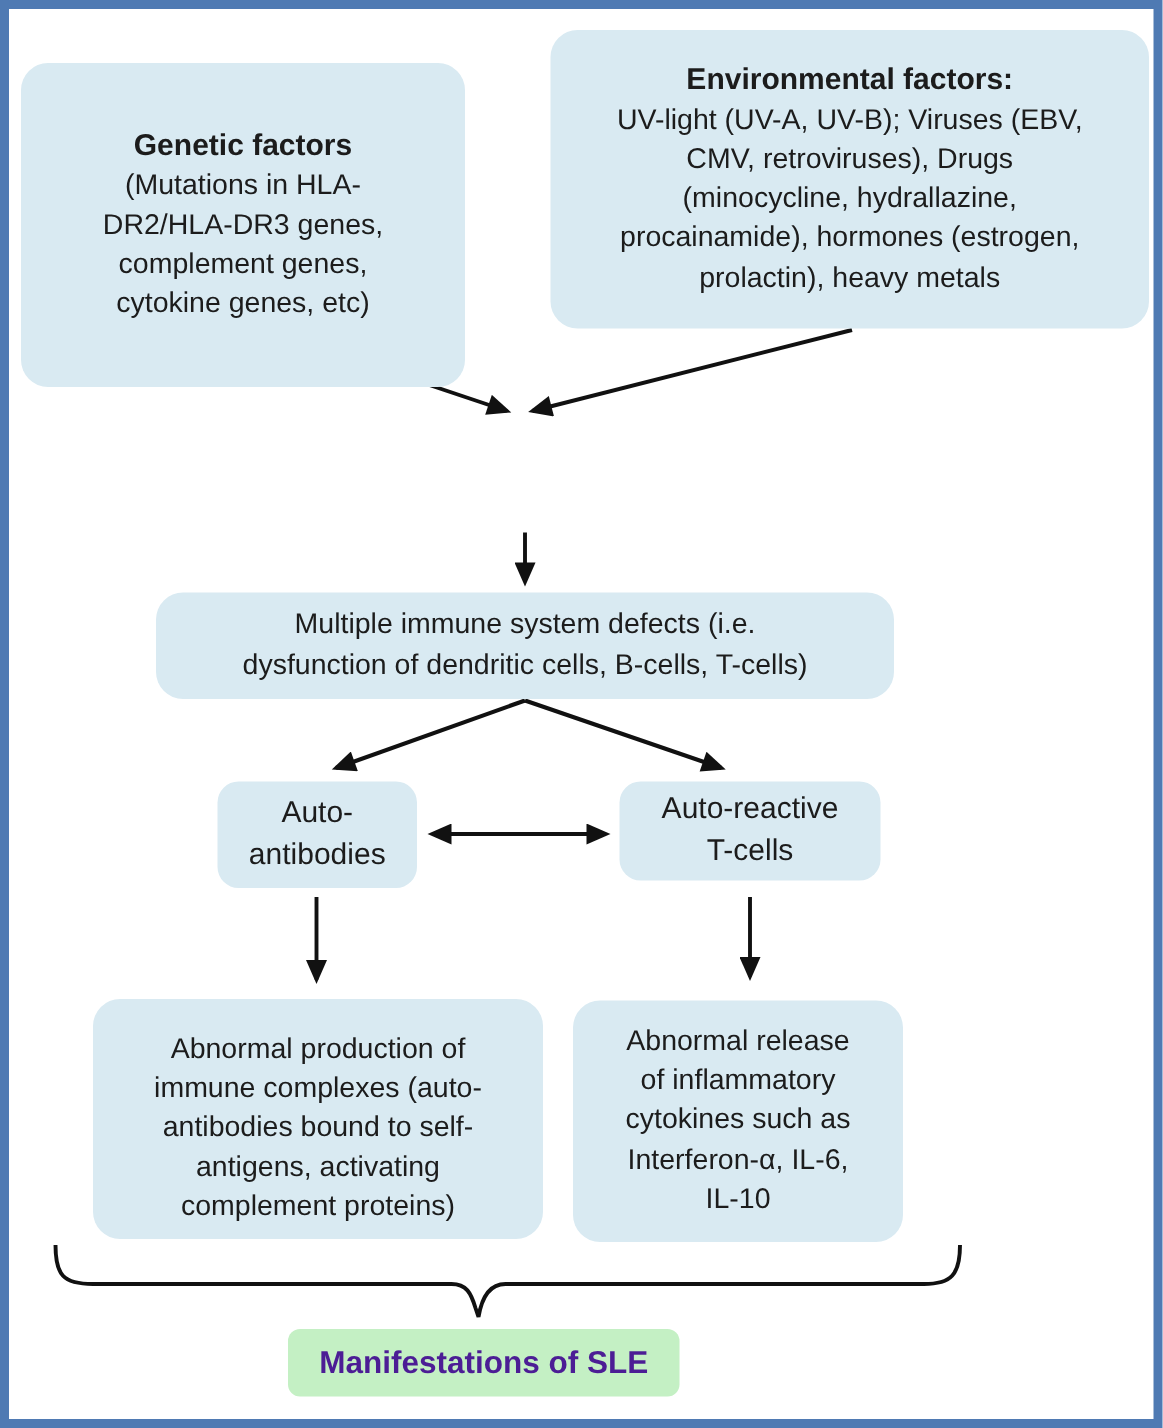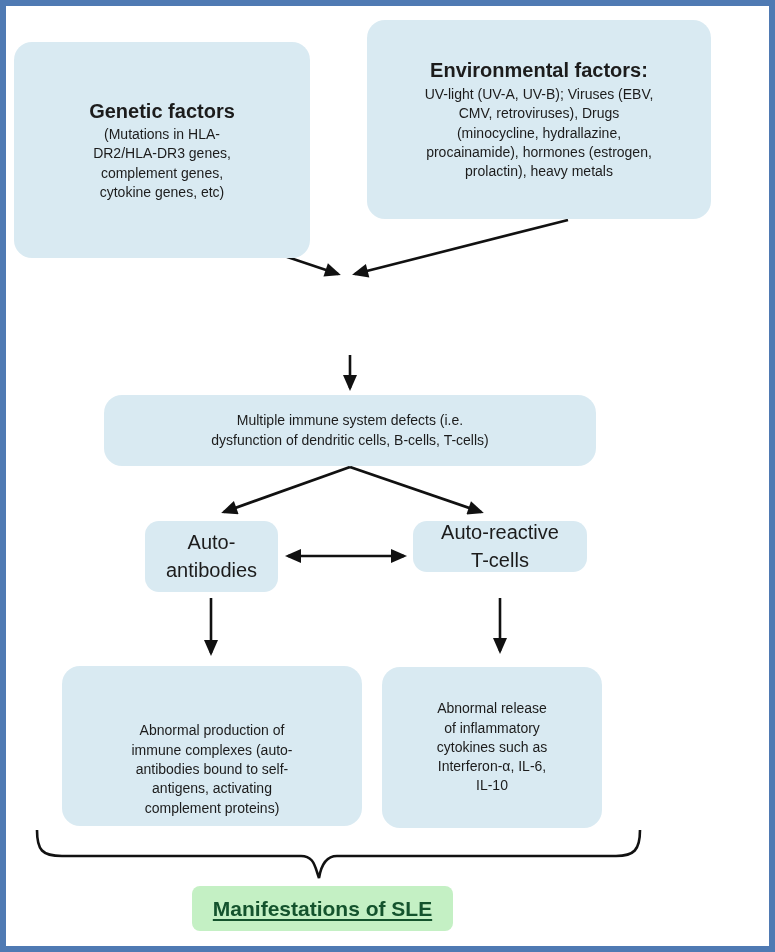--- a/index.html
+++ b/index.html
@@ -45,38 +45,37 @@
     align-items: center;
     text-align: center;
     padding: 8px 10px;
   }
   .node .title {
     font-weight: bold;
     font-size: 20px;
     line-height: 1.38;
   }
   .node .lines {
-    font-size: 14px;
+    font-size: 19px;
     line-height: 1.38;
     white-space: pre-line;
   }
   .node-small { border-radius: 14px; }
   .node-small .lines { font-size: 20px; }
   .node-green {
     background: var(--green-fill);
     border-radius: 8px;
     padding: 4px 10px;
   }
   .node-green .label {
     font-weight: bold;
     font-size: 21px;
-    text-decoration: underline;
     text-decoration-thickness: 2px;
     text-underline-offset: 3px;
-    color: #14532d;
+    color: #4c1d95;
   }
 </style>
 </head>
 <body>
 
 <div class="canvas">
   <div class="layer">
 
     <svg class="arrows" viewBox="0 0 775 952" xmlns="http://www.w3.org/2000/svg">
       <defs>
@@ -99,41 +98,41 @@
     </svg>
 
     <div class="node" style="left:14px; top:42px; width:296px; height:216px;">
       <div class="title">Genetic factors</div>
       <div class="lines">(Mutations in HLA-
 DR2/HLA-DR3 genes,
 complement genes,
 cytokine genes, etc)</div>
     </div>
 
-    <div class="node" style="left:367px; top:20px; width:344px; height:199px;">
+    <div class="node" style="left:367px; top:20px; width:399px; height:199px;">
       <div class="title">Environmental factors:</div>
       <div class="lines">UV-light (UV-A, UV-B); Viruses (EBV,
 CMV, retroviruses), Drugs
 (minocycline, hydrallazine,
 procainamide), hormones (estrogen,
 prolactin), heavy metals</div>
     </div>
 
 
     <div class="node" style="left:104px; top:395px; width:492px; height:71px;">
       <div class="lines">Multiple immune system defects (i.e.
 dysfunction of dendritic cells, B-cells, T-cells)</div>
     </div>
 
     <div class="node node-small" style="left:145px; top:521px; width:133px; height:71px;">
       <div class="lines">Auto-
 antibodies</div>
     </div>
 
-    <div class="node node-small" style="left:413px; top:521px; width:174px; height:51px;">
+    <div class="node node-small" style="left:413px; top:521px; width:174px; height:66px;">
       <div class="lines">Auto-reactive
 T-cells</div>
     </div>
 
     <div class="node" style="left:62px; top:666px; width:300px; height:160px;justify-content:flex-end;">
       <div class="lines">Abnormal production of
 immune complexes (auto-
 antibodies bound to self-
 antigens, activating
 complement proteins)</div>

